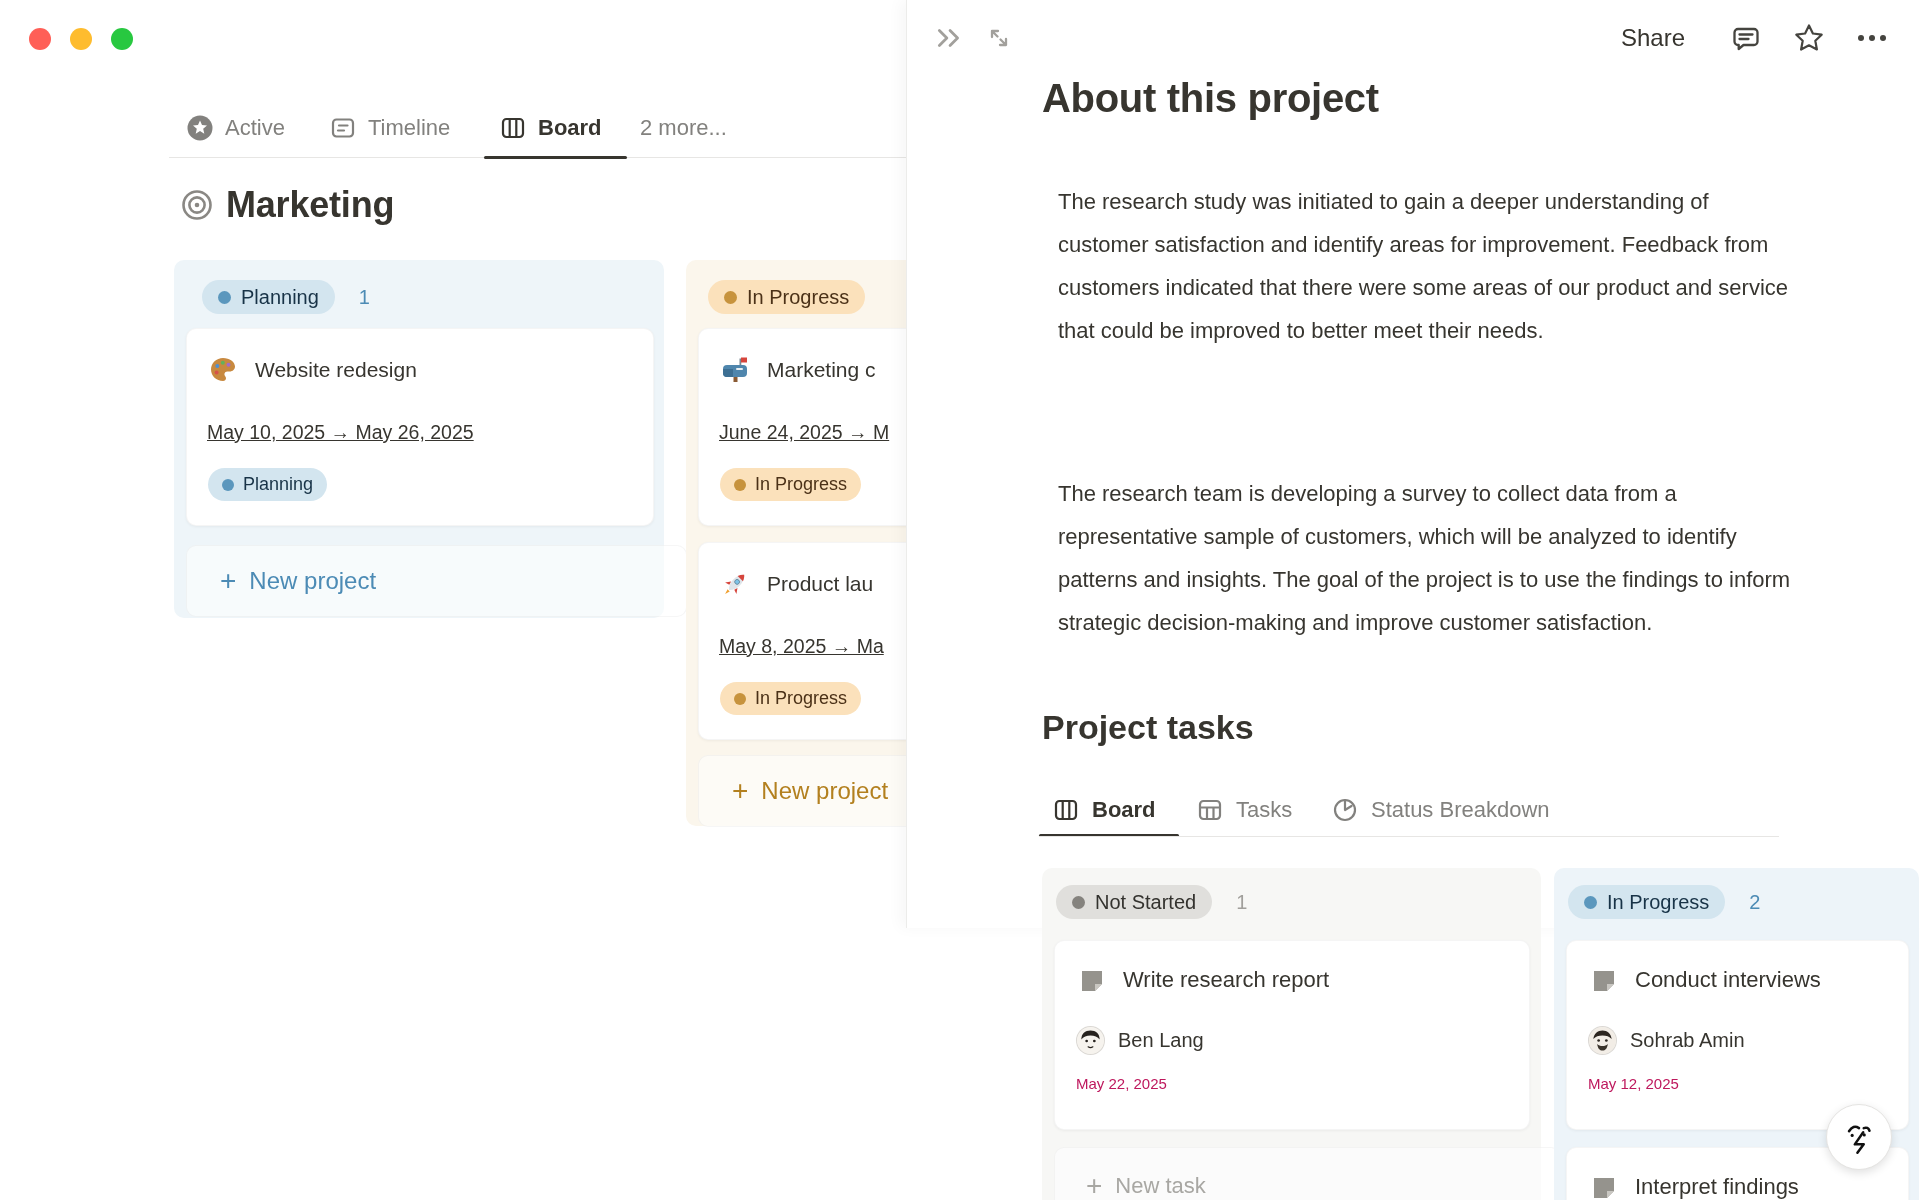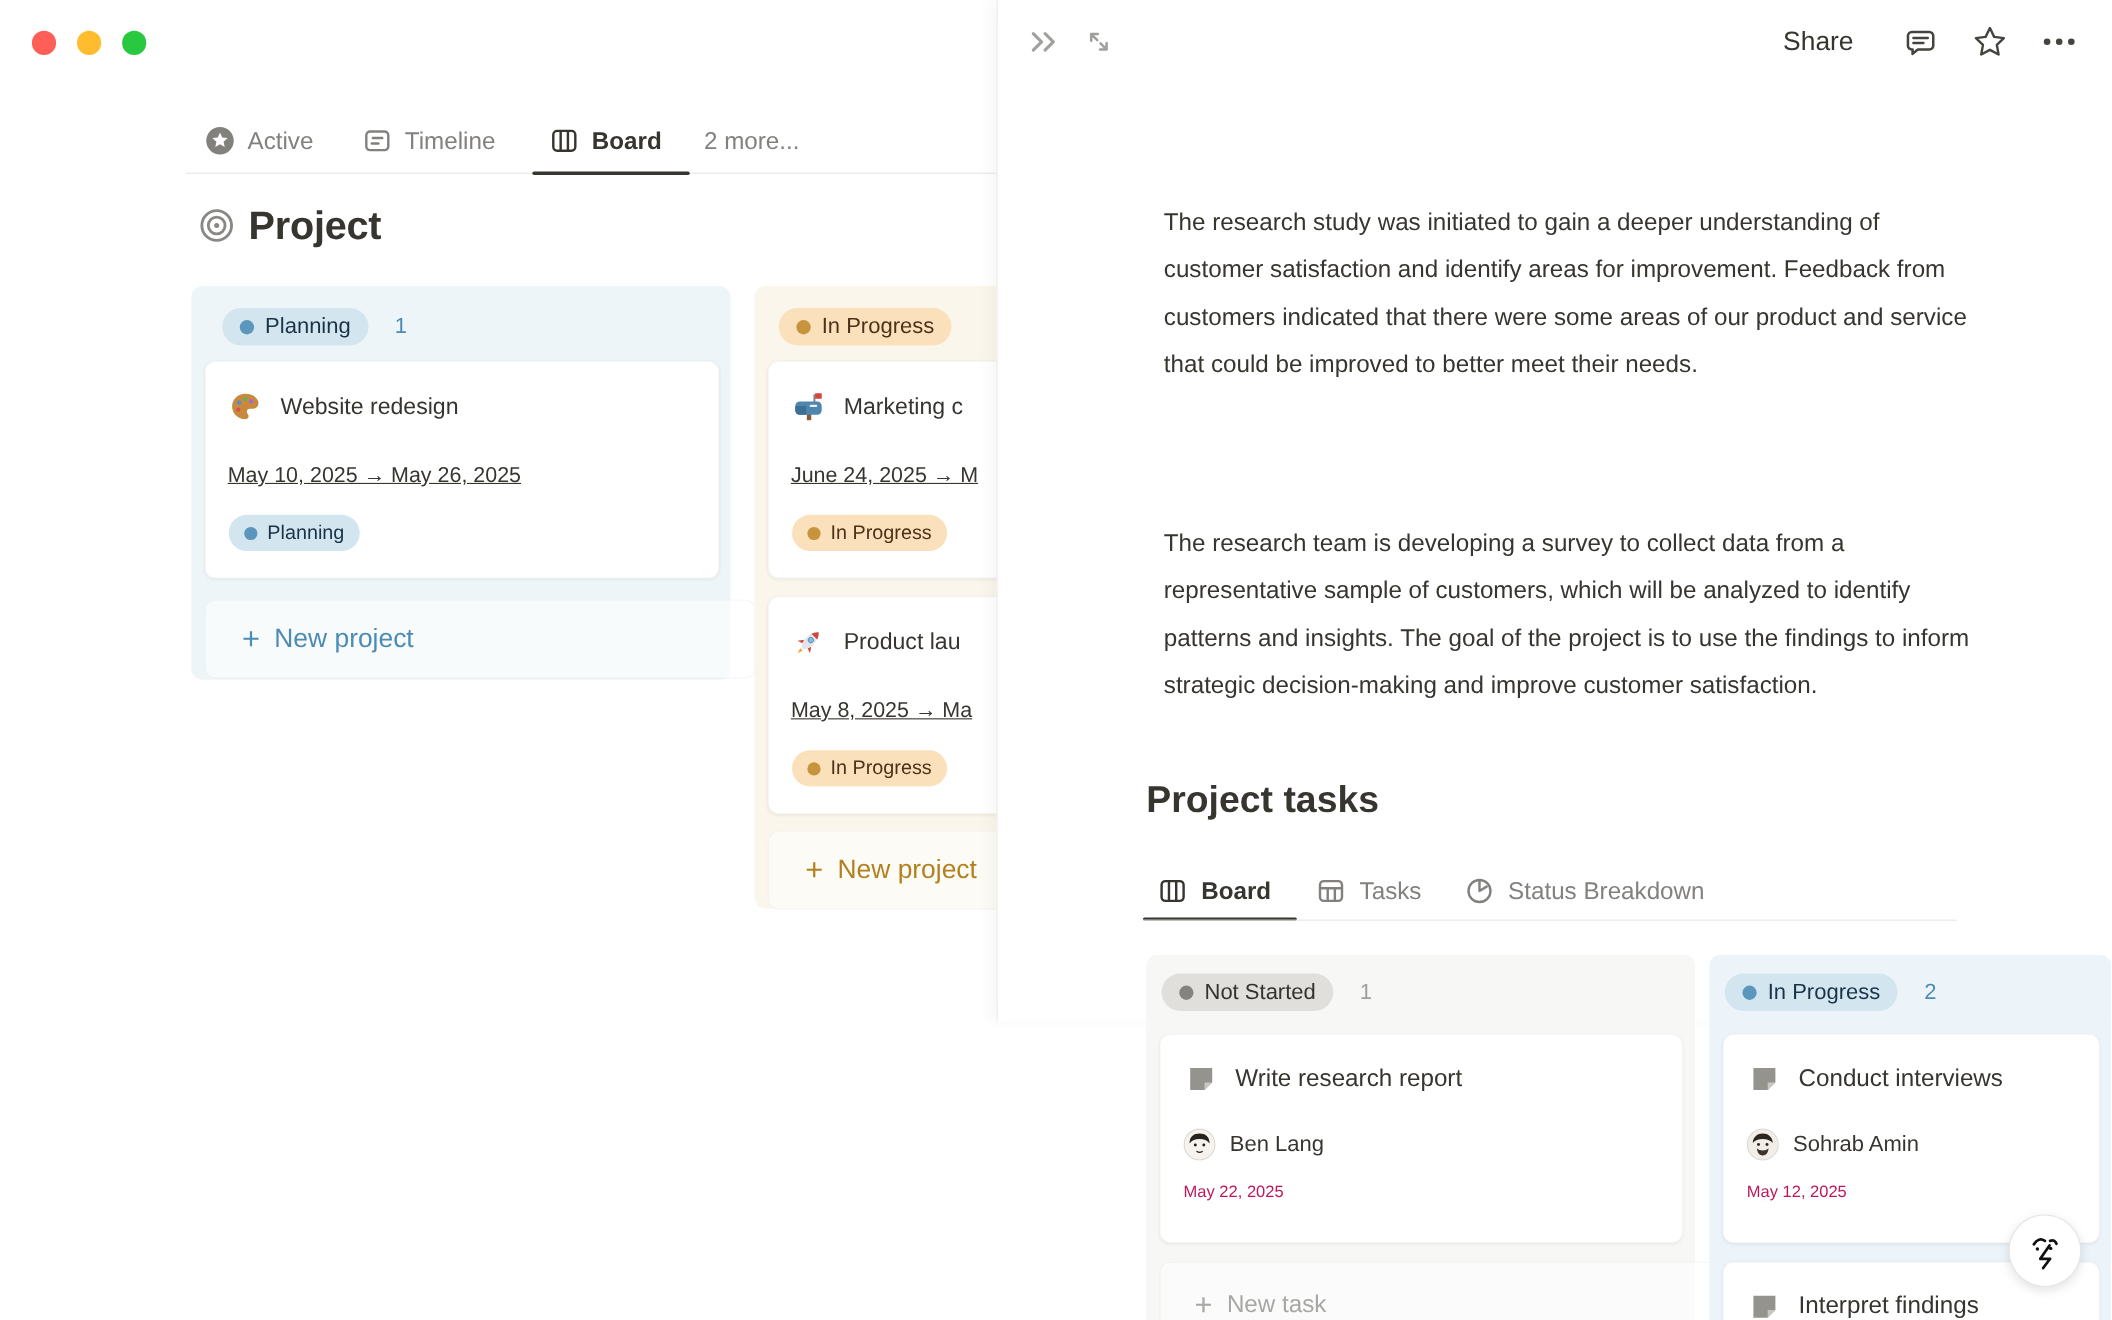--- a/index.html
+++ b/index.html
@@ -126,21 +126,21 @@
   </div>
 
   <div class="page-title">
     <span>
       <svg width="34" height="34" viewBox="0 0 34 34" fill="none">
         <circle cx="17" cy="17" r="13.5" stroke="#8a8884" stroke-width="2.6"></circle>
         <circle cx="17" cy="17" r="7.6" stroke="#8a8884" stroke-width="2.6"></circle>
         <circle cx="17" cy="17" r="2.3" fill="#8a8884"></circle>
         </svg>
     </span>
-    <span class="txt">Project</span>
+    <span class="txt">Marketing</span>
   </div>
 
   <div class="col planning">
     <div class="pillrow" style="left:28px;top:20px;">
       <span class="pill blue">
         <span class="dot"></span>
         <span>Planning</span>
       </span>
       <span class="count blue">1</span>
     </div>
@@ -255,20 +255,21 @@
         </svg>
     </div>
     <div class="icon-btn" style="left:948px;top:28px;width:34px;height:20px;">
       <svg width="34" height="12" viewBox="0 0 34 12">
           <circle cx="6" cy="6" r="3" fill="#45443f"></circle>
       <circle cx="17" cy="6" r="3" fill="#45443f"></circle>
           <circle cx="28" cy="6" r="3" fill="#45443f"></circle>
         </svg>
     </div>
 
+    <h1>About this project</h1>
     <p class="para p1">The research study was initiated to gain a deeper understanding of customer satisfaction and identify areas for improvement. Feedback from customers indicated that there were some areas of our product and service that could be improved to better meet their needs.</p>
     <p class="para p2">The research team is developing a survey to collect data from a representative sample of customers, which will be analyzed to identify patterns and insights. The goal of the project is to use the findings to inform strategic decision-making and improve customer satisfaction.</p>
 
     <h2>Project tasks</h2>
 
     <div class="ttab active" style="left:145px">
       <span class="ic">
         <svg width="28" height="28" viewBox="0 0 28 28" fill="none" stroke="#37352f" stroke-width="2.2">
         <rect x="4" y="5" width="20" height="18" rx="3.5"></rect>
             <path d="M10.7 5v18M17.3 5v18"></path>

